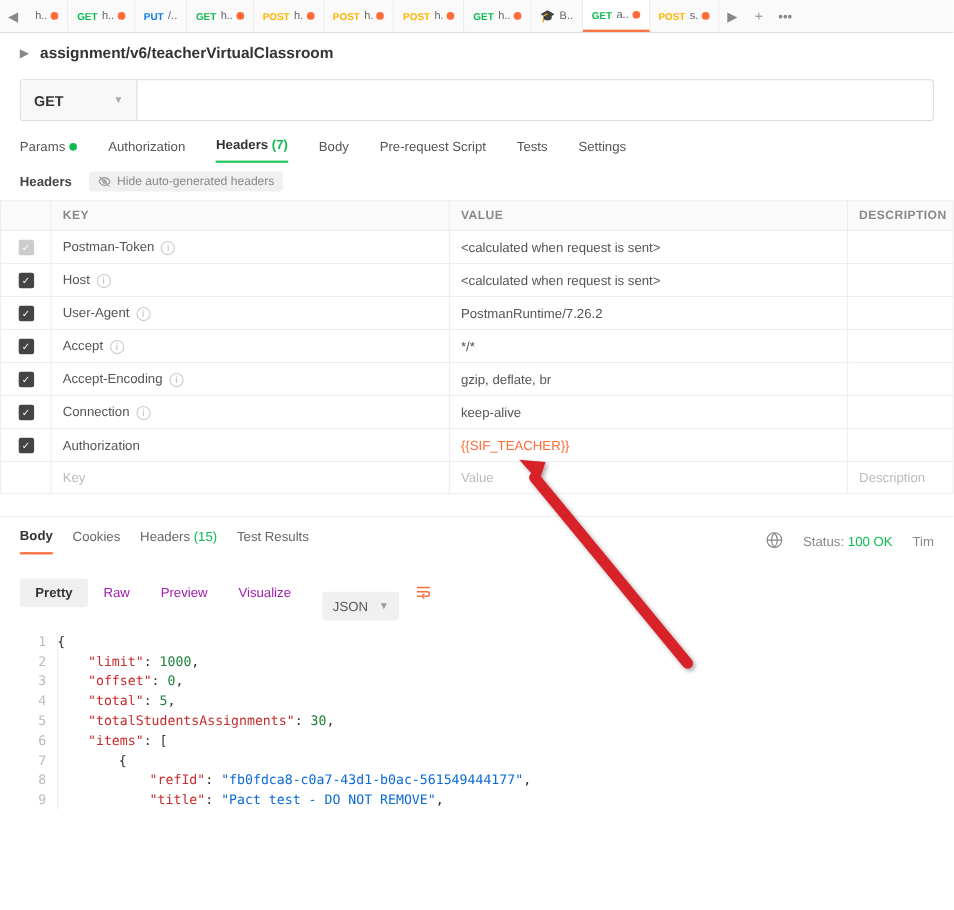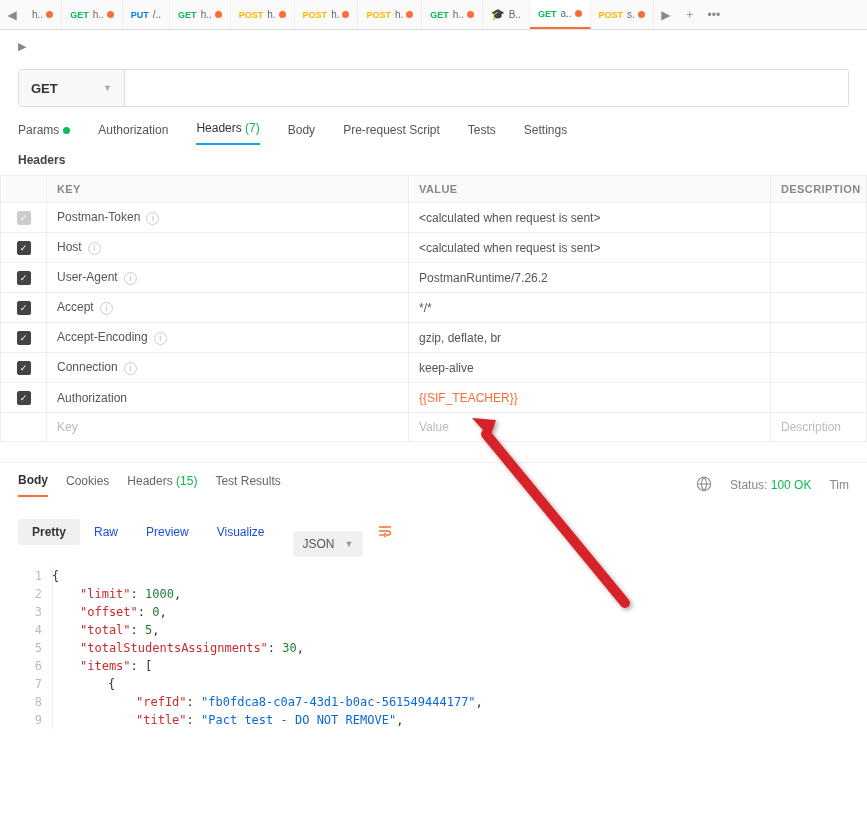--- a/index.html
+++ b/index.html
@@ -24,21 +24,21 @@
   
   
   .urlrow { display: flex; align-items: stretch; margin: 6px 18px 0 18px; border: 1px solid #ddd; border-radius: 3px; height: 38px; }
   .urlrow .method-select { width: 106px; display: flex; align-items: center; justify-content: space-between; padding: 0 12px; border-right: 1px solid #ddd; background: #f8f8f8; font-size: 13px; font-weight: 600; color: #333; cursor: pointer; }
   .urlrow .method-select .seldown { color: #aaa; font-size: 9px; }
   .urlrow .url { flex: 1; padding: 0 12px; font-size: 12px; color: #555; border: none; outline: none; line-height: 38px; white-space: nowrap; overflow: hidden; }
   
   
   .sectiontabs { display: flex; align-items: flex-end; gap: 28px; padding: 14px 18px 0 18px; font-size: 12px; }
   .sectiontabs .stab { padding-bottom: 8px; cursor: pointer; color: #555; }
-  .sectiontabs .stab.active { color: #333; font-weight: 400; border-bottom: 2px solid #0ea5e9; }
+  .sectiontabs .stab.active { color: #333; font-weight: 700; border-bottom: 2px solid #22c55e; }
   .sectiontabs .gdot { width: 7px; height: 7px; border-radius: 50%; background: #0cbb52; display: inline-block; margin-left: 4px; vertical-align: middle; }
   .sectiontabs .count { color: #0cbb52; }
   
   
   .hdrbar { display: flex; align-items: center; gap: 16px; padding: 8px 18px; font-size: 12px; }
   .hdrbar .lbl { font-weight: 600; color: #444; }
   .hdrbar .hidebtn { background: #f0f0f0; border-radius: 3px; padding: 3px 8px; color: #888; cursor: pointer; font-size: 11px; display: flex; align-items: center; gap: 5px; }
   .hdrbar .hidebtn svg { width: 12px; height: 12px; }
   
   
@@ -61,21 +61,21 @@
   .resbar .rtab.active { color: #333; font-weight: 600; border-bottom: 2px solid #ff6c37; }
   .resbar .count { color: #0cbb52; }
   .resbar .spacer { flex: 1; }
   .resbar .globe { color: #888; font-size: 14px; cursor: pointer; }
   .resbar .status-lbl { color: #888; }
   .resbar .status-val { color: #0cbb52; }
   .resbar .trunc { color: #888; }
   
   
   .bodybar { display: flex; align-items: center; gap: 0; padding: 10px 18px; font-size: 12px; }
-  .bodybar .btab { padding: 6px 14px; cursor: pointer; color: #1d4ed8; border-radius: 3px; }
+  .bodybar .btab { padding: 6px 14px; cursor: pointer; color: #a21caf; border-radius: 3px; }
   .bodybar .btab.active { background: #f0f0f0; font-weight: 600; color: #333; text-align: center; }
   .bodybar .ddown { background: #f0f0f0; padding: 6px 10px; border-radius: 3px; margin-left: 14px; display: flex; align-items: center; gap: 10px; cursor: pointer; margin-top: 24px; }
   .bodybar .ddown .dd-caret { color:#999; font-size:9px; }
   .bodybar .wrap { margin-left: 14px; color: #ff6c37; font-weight: bold; cursor: pointer; }
   .bodybar .wrap svg { width: 16px; height: 16px; }
   
   
   .codepane { padding: 0 18px; font-family: Menlo, Consolas, monospace; font-size: 12px; line-height: 18px; }
   .codepane .row { display: flex; }
   .codepane .ln { width: 34px; color: #bbb; text-align: right; padding-right: 10px; user-select: none; }
@@ -151,20 +151,21 @@
     <span class="dot"></span>
   </div>
 
   <div class="ctrl-icon">▶</div>
   <div class="ctrl-icon">＋</div>
   <div class="ctrl-icon">•••</div>
 </div>
 
 <div class="titlebar">
   <span class="caret">▶</span>
+  <span class="title">assignment/v6/teacherVirtualClassroom</span>
 </div>
 
 <div class="urlrow">
   <div class="method-select">
     <span>GET</span>
     <span class="seldown">▼</span>
   </div>
 </div>
 
 <div class="sectiontabs">
@@ -177,20 +178,28 @@
     <span class="count">(7)</span>
   </div>
   <div class="stab">Body</div>
   <div class="stab">Pre-request Script</div>
   <div class="stab">Tests</div>
   <div class="stab">Settings</div>
 </div>
 
 <div class="hdrbar">
   <div class="lbl">Headers</div>
+  <div class="hidebtn">
+    <svg viewBox="0 0 24 24" fill="none" stroke="#999" stroke-width="2">
+        <path d="M2 12s3.5-7 10-7 10 7 10 7-3.5 7-10 7S2 12 2 12z"></path>
+        <circle cx="12" cy="12" r="3"></circle>
+        <line x1="3" y1="3" x2="21" y2="21"></line>
+      </svg>
+    <span>Hide auto-generated headers</span>
+  </div>
 </div>
 
 <table class="htable">
   <thead>
     <tr>
       <th class="chkcol"></th>
       <th class="keycol">KEY</th>
       <th class="valcol">VALUE</th>
       <th>DESCRIPTION</th>
     </tr>

